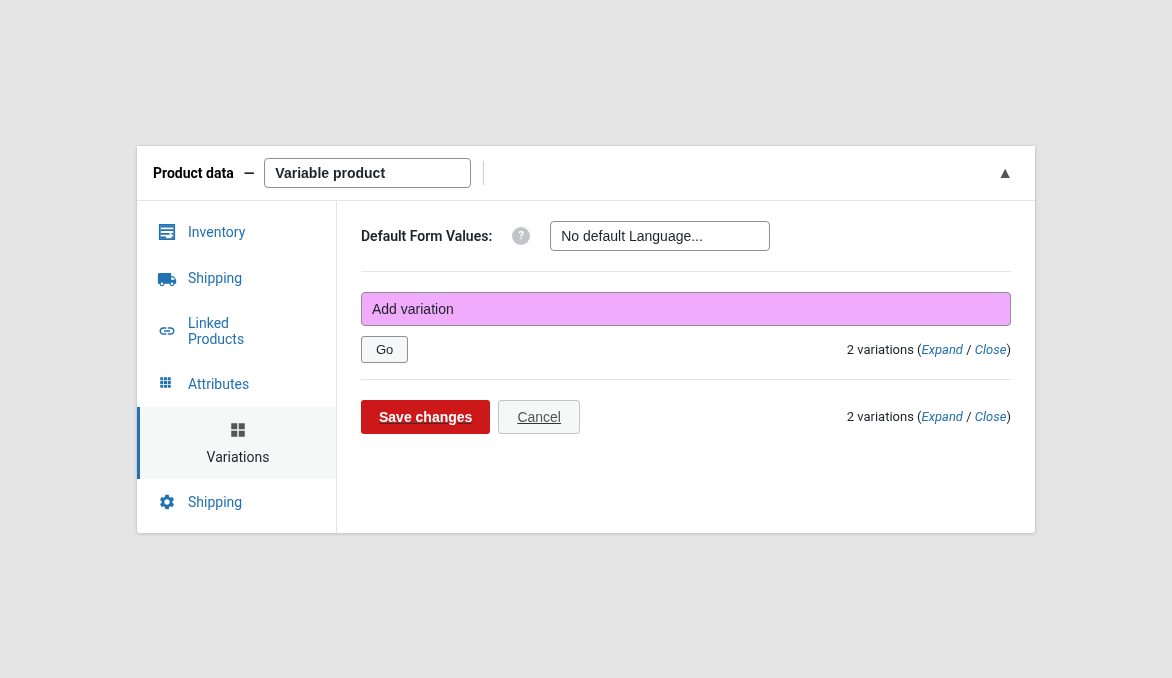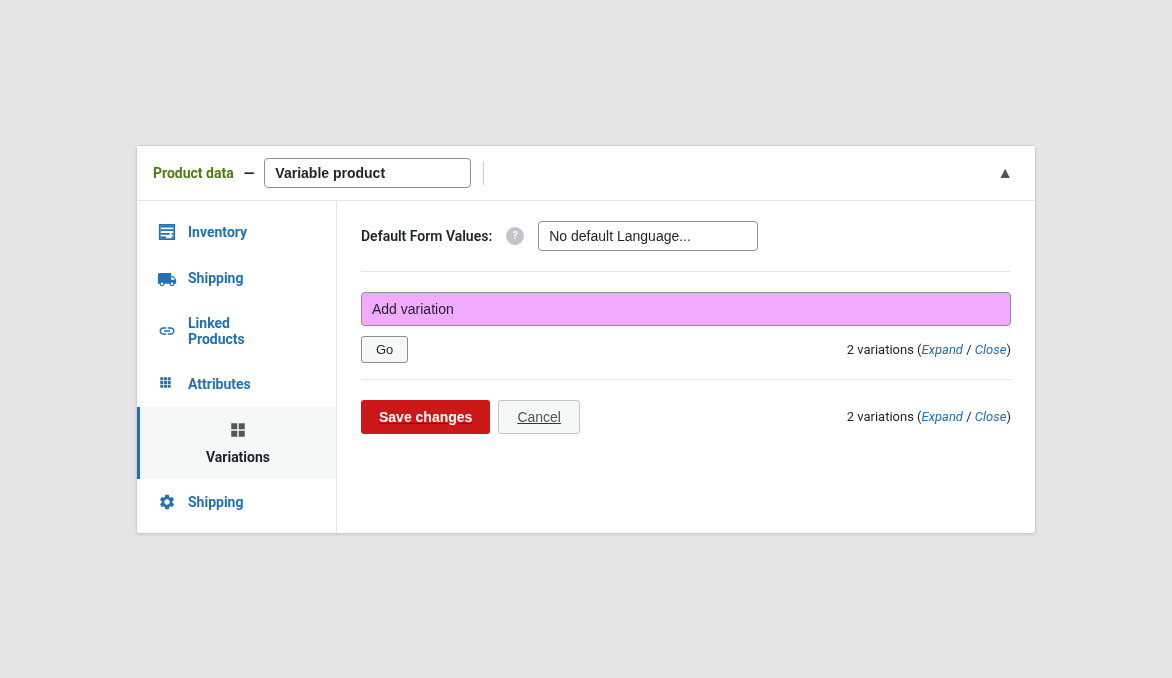--- a/index.html
+++ b/index.html
@@ -27,21 +27,21 @@
       display: flex;
       align-items: center;
       padding: 12px 16px;
       border-bottom: 1px solid #e2e4e7;
       background: #fff;
     }
 
     .panel-header-title {
       font-size: 14px;
       font-weight: 700;
-      color: #4d7c0f;
+      color: #000000;
       white-space: nowrap;
       text-align: right;
     }
 
     .panel-header-dash {
       margin: 0 10px;
       color: #1d2327;
       font-weight: 700;
     }
 
@@ -98,21 +98,21 @@
     }
 
     .sidebar-item {
       display: flex;
       align-items: center;
       gap: 10px;
       padding: 14px 16px;
       cursor: pointer;
       color: #2271b1;
       font-size: 14px;
-      font-weight: 700;
+      font-weight: 400;
       text-decoration: none;
       border-left: 3px solid transparent;
     }
 
     .sidebar-item.active {
       background: #f6f7f7;
       border-left-color: #2271b1;
       color: #1d2327;
       flex-direction: column;
     }
@@ -137,21 +137,21 @@
     
     .content-area {
       flex: 1;
       padding: 20px 24px;
     }
 
     
     .form-values-row {
       display: flex;
       align-items: center;
-      gap: 14px;
+      gap: 20px;
       padding-bottom: 20px;
       border-bottom: 1px solid #e2e4e7;
       margin-bottom: 20px;
     }
 
     .form-values-label {
       font-size: 14px;
       font-weight: 600;
       color: #1d2327;
       white-space: nowrap;

